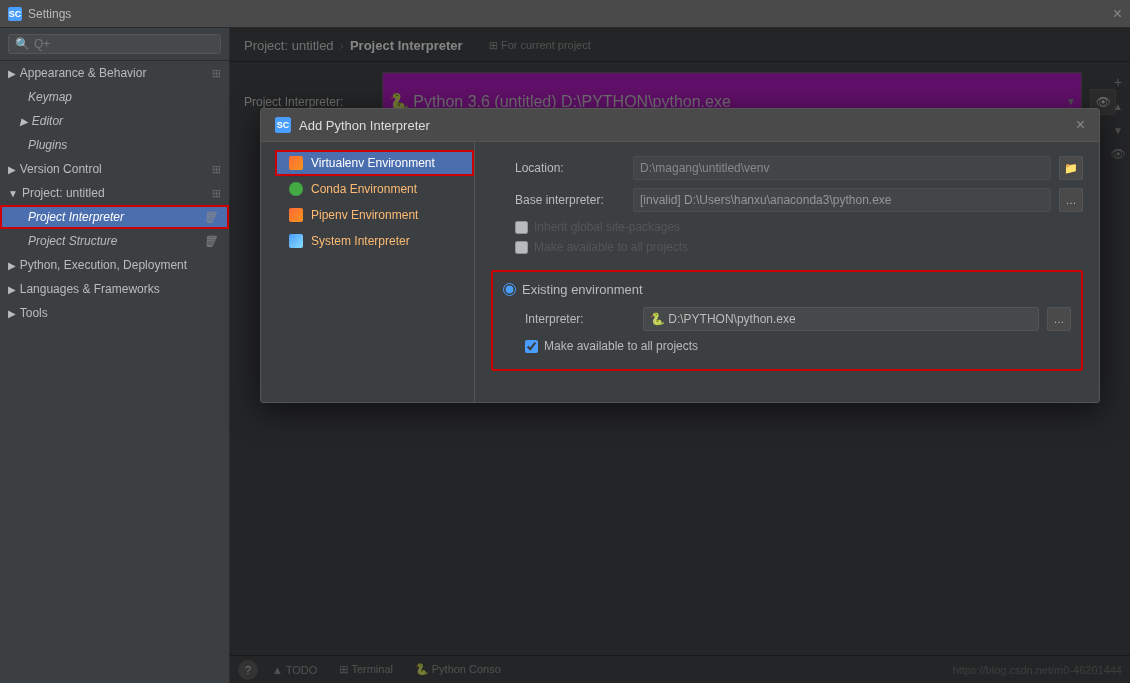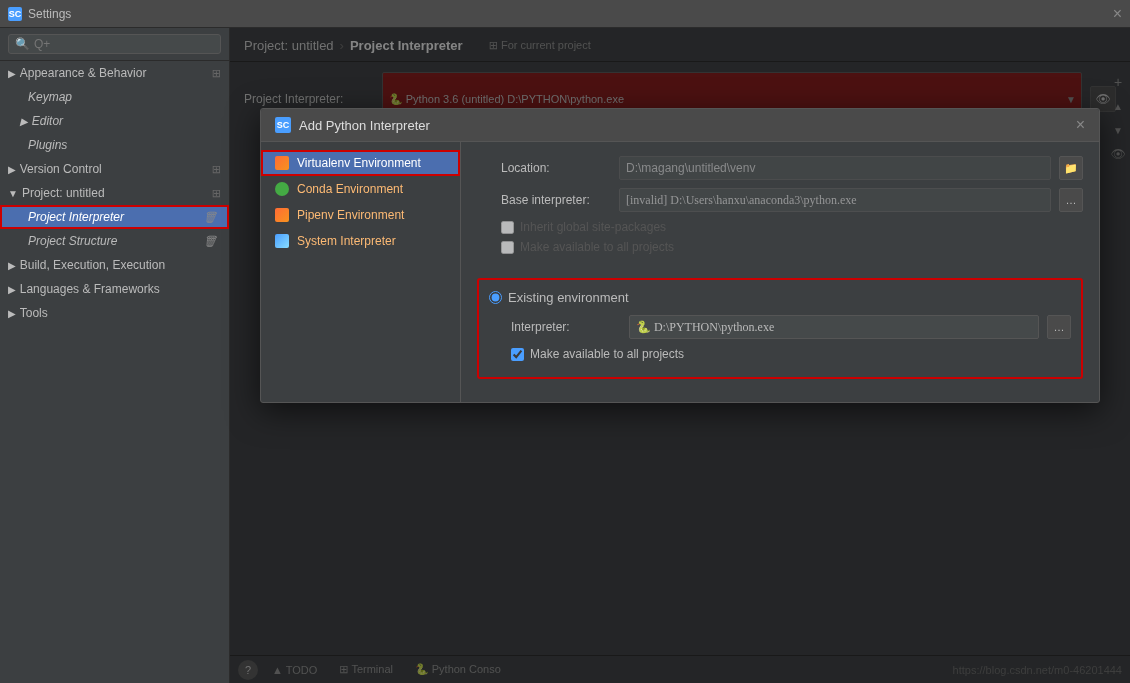--- a/index.html
+++ b/index.html
@@ -103,25 +103,25 @@
     .settings-row {
       padding: 10px 14px;
       display: flex;
       align-items: center;
       gap: 8px;
       font-size: 12px;
     }
     .settings-row label { color: #bbbbbb; min-width: 130px; }
     .interpreter-select {
       flex: 1;
-      background: #7f1d1d;
+      background: #a21caf;
       border: 1px solid #555;
       color: #bbbbbb;
       padding: 20px 6px;
-      font-size: 11px;
+      font-size: 16px;
       border-radius: 2px;
       appearance: none;
       -webkit-appearance: none;
     }
     .select-wrapper {
       flex: 1;
       position: relative;
       display: flex;
       align-items: center;
     }
@@ -219,21 +219,21 @@
       display: flex;
       align-items: center;
       justify-content: space-between;
       border-bottom: 1px solid #555;
       border-radius: 3px 3px 0 0;
     }
     .modal-header-left { display: flex; align-items: center; gap: 8px; font-size: 13px; color: #dddddd; font-weight: 500; }
     .modal-icon { width: 16px; height: 16px; background: #4a9eff; border-radius: 2px; display: flex; align-items: center; justify-content: center; font-size: 9px; color: white; font-weight: bold; }
     .modal-close { cursor: pointer; color: #888; font-size: 16px; line-height: 1; }
 
-    .modal-body { display: flex; min-height: 260px; }
+    .modal-body { display: flex; min-height: 260px; padding-left: 14px; }
 
     
     .modal-left {
       width: 200px;
       border-right: 1px solid #555;
       padding: 8px 0;
     }
     .modal-nav-item {
       padding: 6px 14px;
       cursor: pointer;
@@ -309,37 +309,36 @@
       color: #888;
     }
     .checkbox-row input[type="checkbox"] { accent-color: #4a9eff; cursor: pointer; }
     .checkbox-row.disabled { color: #555; }
 
     
     .existing-env-section {
       border: 2px solid #cc0000;
       border-radius: 3px;
       padding: 10px;
-      margin-top: 24px;
+      margin-top: 16px;
     }
     .existing-env-section .radio-row { margin-bottom: 10px; }
     .existing-env-section .field-row { padding-left: 22px; }
     .existing-env-section .checkbox-row { padding-left: 22px; color: #bbbbbb; }
 
     .select-full {
       width: 100%;
       background: #45494a;
       border: 1px solid #555;
       color: #bbbbbb;
       padding: 3px 6px;
       font-size: 12px;
       border-radius: 2px;
       height: 24px;
       appearance: none;
-      font-family: Liberation Serif, serif;
       -webkit-appearance: none;
     }
     .select-wrapper-full {
       flex: 1;
       position: relative;
     }
     .select-wrapper-full select {
       width: 100%;
     }
   </style>
@@ -400,21 +399,21 @@
       <span style="margin-left:auto;font-size:11px;color:#888;">🗑</span>
     </div>
 
     <div class="sidebar-item sidebar-indent">
       <span>Project Structure</span>
       <span style="margin-left:auto;font-size:11px;color:#888;">🗑</span>
     </div>
 
     <div class="sidebar-group-header">
       <span class="arrow">▶</span>
-      <span>Build, Execution, Execution</span>
+      <span>Python, Execution, Deployment</span>
     </div>
 
     <div class="sidebar-group-header">
       <span class="arrow">▶</span>
       <span>Languages &amp; Frameworks</span>
     </div>
 
     <div class="sidebar-group-header">
       <span class="arrow">▶</span>
       <span>Tools</span>

